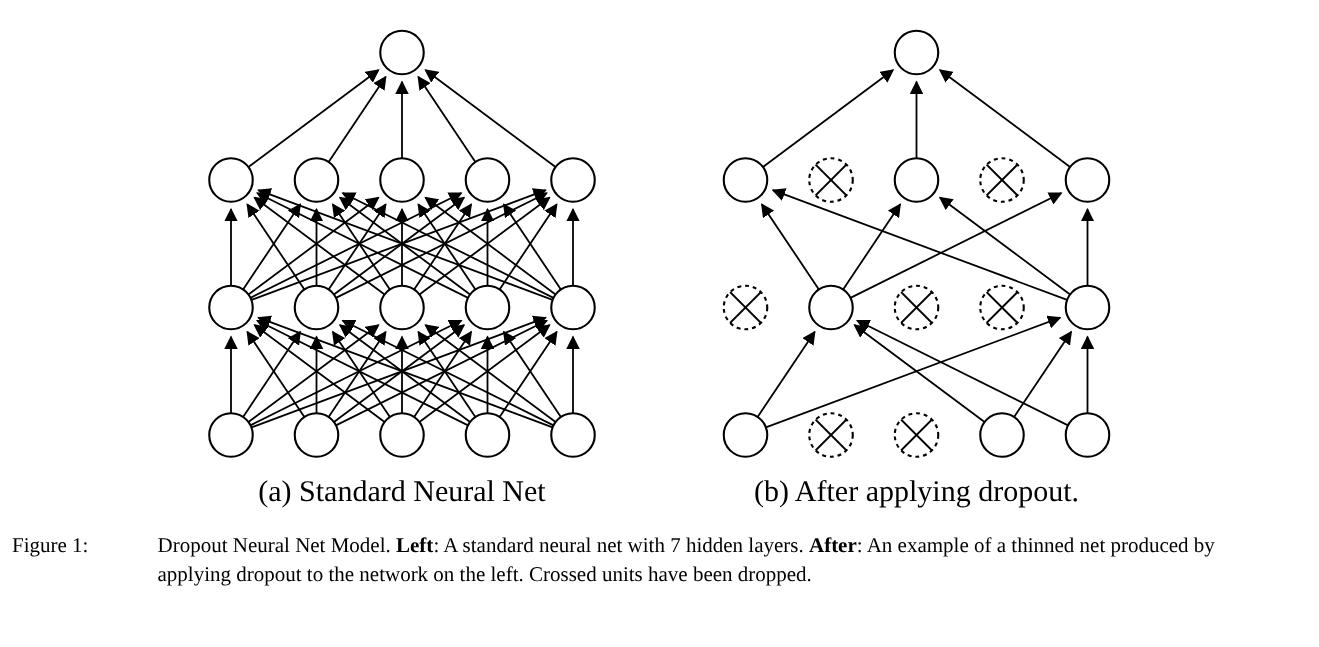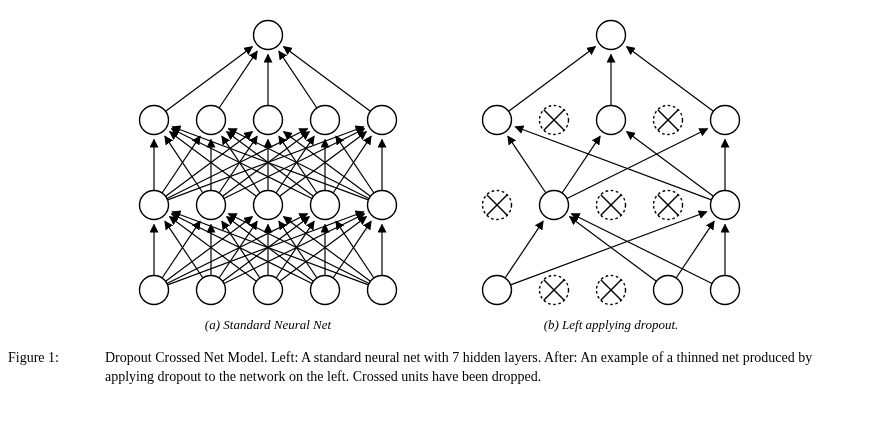--- a/index.html
+++ b/index.html
@@ -27,42 +27,41 @@
     margin: 0;
     display: flex;
     flex-direction: column;
     align-items: center;
   }
   .net-figure svg {
     display: block;
   }
   .subcaption {
     margin-top: 9px;
-    font-size: 13px;
+    font-size: 20px;
     text-align: center;
     white-space: nowrap;
-    font-style: italic;
   }
   .caption {
     display: flex;
     align-items: flex-start;
     margin: 15px 6px 0 8px;
     font-size: 14px;
     line-height: 1.36;
   }
   .caption-label {
     flex: none;
     width: 97px;
   }
   .caption-text {
     margin: 0;
     max-width: 745px;
   }
   .bold {
-    font-weight: normal;
+    font-weight: bold;
   }
 </style>
 </head>
 <body>
 
 <div class="page">
 
   <div class="diagrams">
     <figure class="net-figure">
       <svg id="svg-net-left" width="320" height="304" viewBox="0 0 320 304">
@@ -256,22 +255,22 @@
             <line x1="206.74695167279506" y1="105.74695167279506" x2="227.25304832720494" y2="126.25304832720494" stroke="#000000" stroke-width="1.4"></line>
             <line x1="206.74695167279506" y1="126.25304832720494" x2="227.25304832720494" y2="105.74695167279506" stroke="#000000" stroke-width="1.4"></line>
           </g>
           <g>
             <circle cx="274" cy="116" r="14.5" fill="#ffffff" stroke="#000000" stroke-width="1.4"></circle>
           </g>
           <g>
             <circle cx="160" cy="31" r="14.5" fill="#ffffff" stroke="#000000" stroke-width="1.4"></circle>
           </g>
         </svg>
-      <figcaption class="subcaption">(b) Left applying dropout.</figcaption>
+      <figcaption class="subcaption">(b) After applying dropout.</figcaption>
     </figure>
   </div>
 
   <div class="caption">
     <span class="caption-label">Figure 1:</span>
-    <p class="caption-text"><span>Dropout Crossed Net Model. </span><span class="bold">Left</span><span>: A standard neural net with 7 hidden layers. </span><span class="bold">After</span><span>: An example of a thinned net produced by applying dropout to the network on the left. Crossed units have been dropped.</span></p>
+    <p class="caption-text"><span>Dropout Neural Net Model. </span><span class="bold">Left</span><span>: A standard neural net with 7 hidden layers. </span><span class="bold">After</span><span>: An example of a thinned net produced by applying dropout to the network on the left. Crossed units have been dropped.</span></p>
   </div>
 
 </div>
 
 </body></html>

